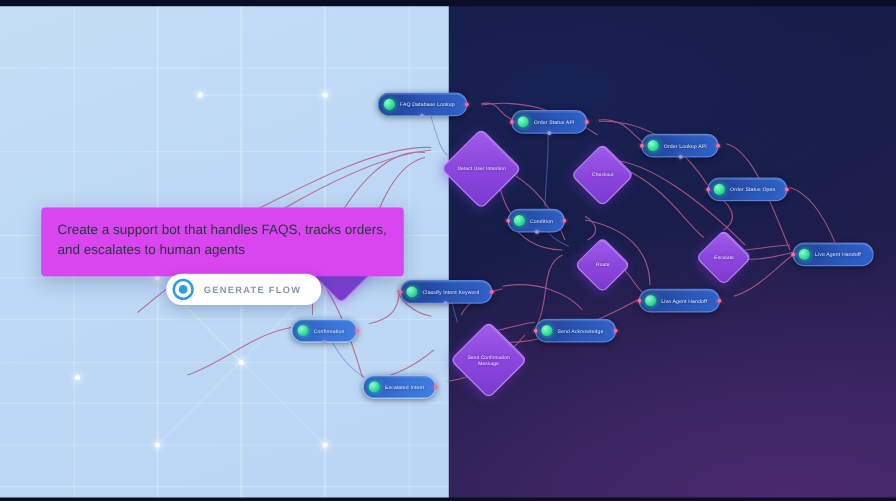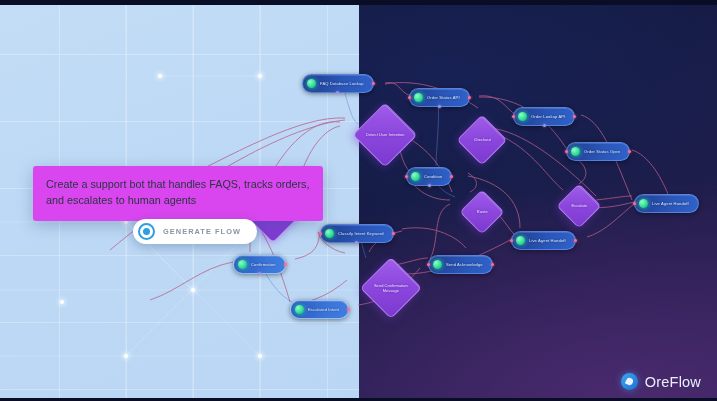--- a/index.html
+++ b/index.html
@@ -334,22 +334,16 @@
     <div class="prompt-text">Create a support bot that handles FAQS, tracks orders, and escalates to human agents</div>
   </div>
 
   <div class="gen-btn">
     <span class="gen-ring">
         <i></i>
       </span>
     <span class="gen-label">GENERATE FLOW</span>
   </div>
 
-  <div class="logo">
-    <span class="logo-mark">
-        <span></span>
-      </span>
-    <span class="logo-text">OreFlow</span>
-  </div>
 
   <div class="topbar"></div>
   <div class="bottombar"></div>
 </div>
 
 </body></html>

